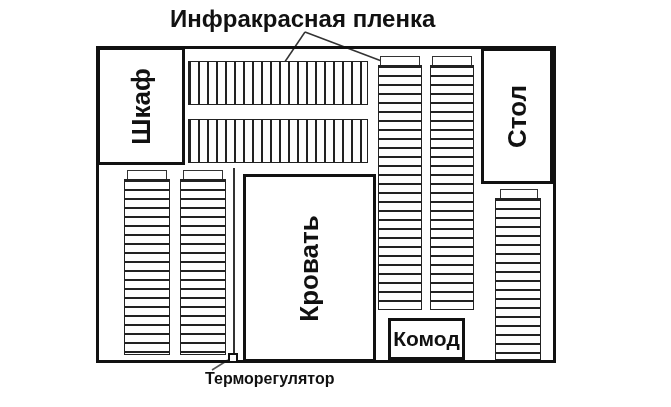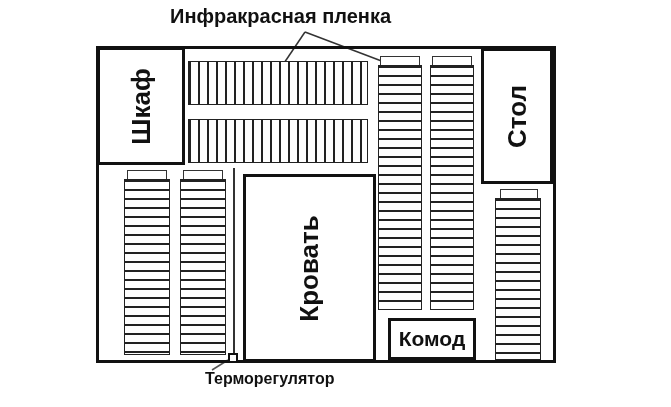--- a/index.html
+++ b/index.html
@@ -1,20 +1,20 @@
 <!DOCTYPE html>
 <html><head>
 <meta charset="utf-8">
 <style>
   html, body { margin: 0; padding: 0; background: #ffffff; }
   body { width: 671px; height: 407px; position: relative; overflow: hidden;
          font-family: "Liberation Sans", sans-serif; }
   .abs { position: absolute; box-sizing: border-box; }
   .title { position: absolute; font-weight: bold; color: #111; white-space: nowrap; }
-  #title-film { left: 170px; top: 5px; font-size: 20px; }
+  #title-film { left: 170px; top: 5px; font-size: 24px; }
   #title-thermo { left: 205px; top: 370px; font-size: 16px; }
   .room { border: 3px solid #111; }
   .furn { border: 3px solid #111; background: #fff; display: flex; align-items: center; justify-content: center; }
   .furn-label { font-weight: bold; font-size: 26px; color: #111; white-space: nowrap; }
   .rot { transform: rotate(-90deg); }
   .vstrip { border: 1.5px solid #222;
     background: repeating-linear-gradient(to right, #222 0 2px, #fff 2px 9px); }
   .hstrip { border: 1.5px solid #222;
     background: repeating-linear-gradient(to bottom, #222 0 2px, #fff 2px 9px); }
   .cap { border: 1.5px solid #333; border-bottom: none; background: #fff; }
@@ -58,19 +58,19 @@
 <div class="abs hstrip" style="left:124px; top:179px; width:46px; height:176px;"></div>
 <div class="abs cap" style="left:183px; top:170px; width:40px; height:9px;"></div>
 <div class="abs hstrip" style="left:180px; top:179px; width:46px; height:176px;"></div>
 
 <div class="wire" style="left:233px; top:168px; width:1.5px; height:186px;"></div>
 
 <div class="abs furn" style="left:243px; top:174px; width:133px; height:188px;">
   <span class="furn-label rot">Кровать</span>
 </div>
 
-<div class="abs furn" style="left:388px; top:318px; width:88px; height:42px;">
+<div class="abs furn" style="left:388px; top:318px; width:77px; height:42px;">
   <span class="furn-label" style="font-size:21px;">Комод</span>
 </div>
 
 <div class="abs thermo-box" style="left:228px; top:353px; width:10px; height:10px;"></div>
 
 <div id="title-thermo" class="title">Терморегулятор</div>
 
 </body></html>

